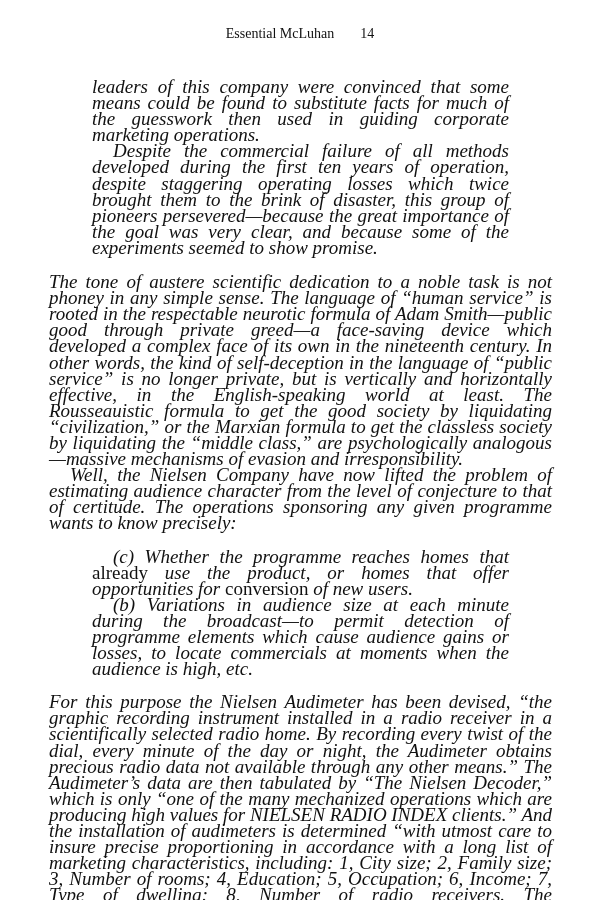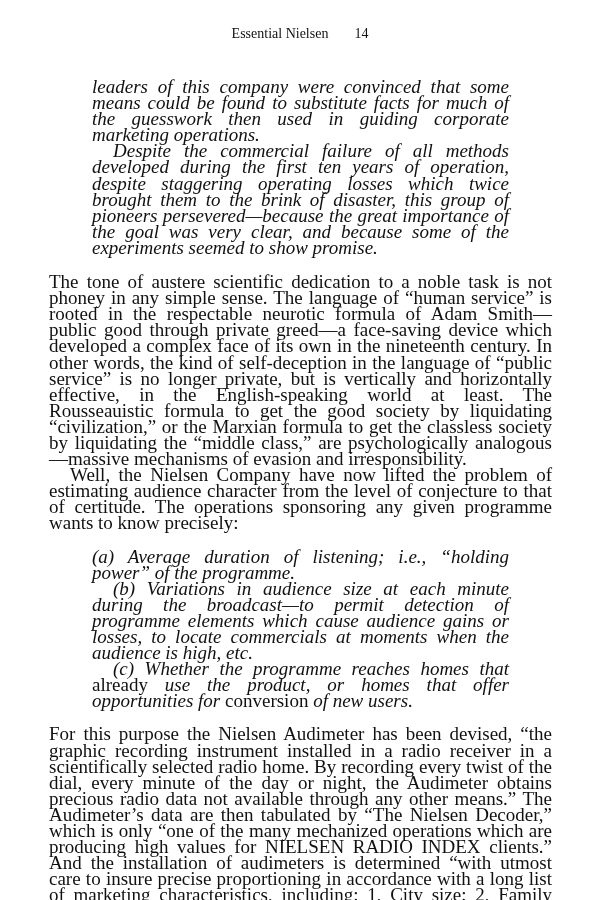--- a/index.html
+++ b/index.html
@@ -8,46 +8,45 @@
     .header { position: absolute; top: 26px; left: 0; width: 600px; text-align: center;
       font-size: 14px; letter-spacing: 0; }
     .header .pnum { margin-left: 26px; }
     .page { position: absolute; left: 49px; top: 79px; width: 503px; font-size: 19px; line-height: 16.1px; }
     p { margin: 0; text-align: justify; }
     .quote { margin: 0 43px 0 43px; font-style: italic; }
     .quote p { text-align: justify; }
     .indent { text-indent: 21px; }
     .gap { height: 17px; }
     .roman { font-style: normal; }
-    .body-p { text-align: justify; }
+    .body-p { text-align: justify; font-style: italic; }
   </style>
 </head>
 <body>
 
 <div class="header">
-  <span>Essential Nielsen</span><span class="pnum">14</span>
+  <span>Essential McLuhan</span><span class="pnum">14</span>
 </div>
 
 <div class="page">
 
   <div class="quote">
     <p>leaders of this company were convinced that some means could be found to substitute facts for much of the guesswork then used in guiding corporate marketing operations.</p>
     <p class="indent">Despite the commercial failure of all methods developed during the first ten years of operation, despite staggering operating losses which twice brought them to the brink of disaster, this group of pioneers persevered—because the great importance of the goal was very clear, and because some of the experiments seemed to show promise.</p>
   </div>
 
   <div class="gap" style="height:18px"></div>
 
   <p class="body-p">The tone of austere scientific dedication to a noble task is not phoney in any simple sense. The language of “human service” is rooted in the respectable neurotic formula of Adam Smith—public good through private greed—a face-saving device which developed a complex face of its own in the nineteenth century. In other words, the kind of self-deception in the language of “public service” is no longer private, but is vertically and horizontally effective, in the English-speaking world at least. The Rousseauistic formula to get the good society by liquidating “civilization,” or the Marxian formula to get the classless society by liquidating the “middle class,” are psychologically analogous—massive mechanisms of evasion and irresponsibility.</p>
   <p class="body-p indent">Well, the Nielsen Company have now lifted the problem of estimating audience character from the level of conjecture to that of certitude. The operations sponsoring any given programme wants to know precisely:</p>
 
   <div class="gap" style="height:17px"></div>
 
   <div class="quote">
-    <p>(a) Average duration of listening; i.e., “holding power” of the programme.</p>
+    <p class="indent"><span>(c) Whether the programme reaches homes that </span><span class="roman">already</span><span> use the product, or homes that offer opportunities for </span><span class="roman">conversion</span><span> of new users.</span></p>
     <p class="indent">(b) Variations in audience size at each minute during the broadcast—to permit detection of programme elements which cause audience gains or losses, to locate commercials at moments when the audience is high, etc.</p>
-    <p class="indent"><span>(c) Whether the programme reaches homes that </span><span class="roman">already</span><span> use the product, or homes that offer opportunities for </span><span class="roman">conversion</span><span> of new users.</span></p>
   </div>
 
   <div class="gap" style="height:17px"></div>
 
   <p class="body-p">For this purpose the Nielsen Audimeter has been devised, “the graphic recording instrument installed in a radio receiver in a scientifically selected radio home. By recording every twist of the dial, every minute of the day or night, the Audimeter obtains precious radio data not available through any other means.” The Audimeter’s data are then tabulated by “The Nielsen Decoder,” which is only “one of the many mechanized operations which are producing high values for NIELSEN RADIO INDEX clients.” And the installation of audimeters is determined “with utmost care to insure precise proportioning in accordance with a long list of marketing characteristics, including: 1, City size; 2, Family size; 3, Number of rooms; 4, Education; 5, Occupation; 6, Income; 7, Type of dwelling; 8, Number of radio receivers. The characteristics of each N.R.I. home are rechecked monthly, and replacement homes are chosen in a manner which keeps the sample accurately balanced at all times.” Moreover, “relations with N.R.I. homes are maintained on such a sound basis that home turnover is limited largely to unavoidable and normal occurrences (e.g., deaths, divorces, fires, removals).”</p>
 
 </div>
 
 </body></html>

